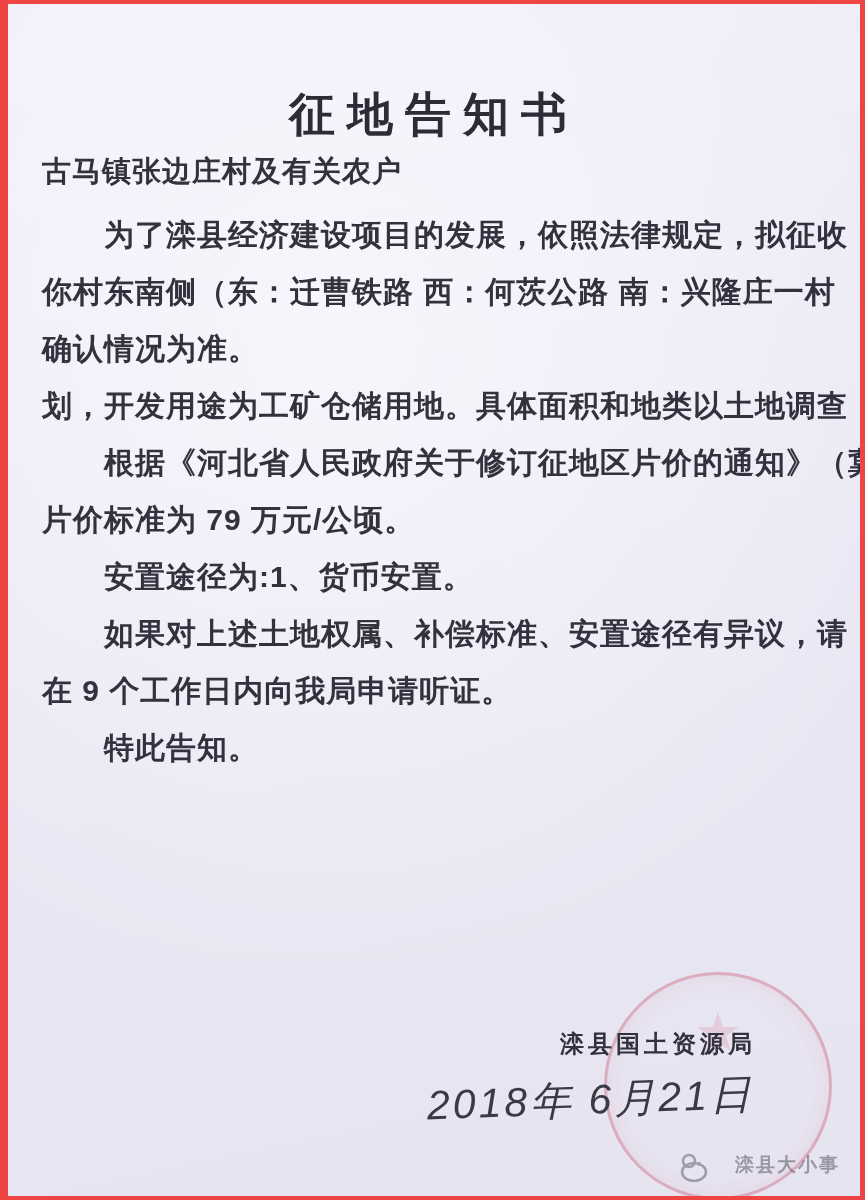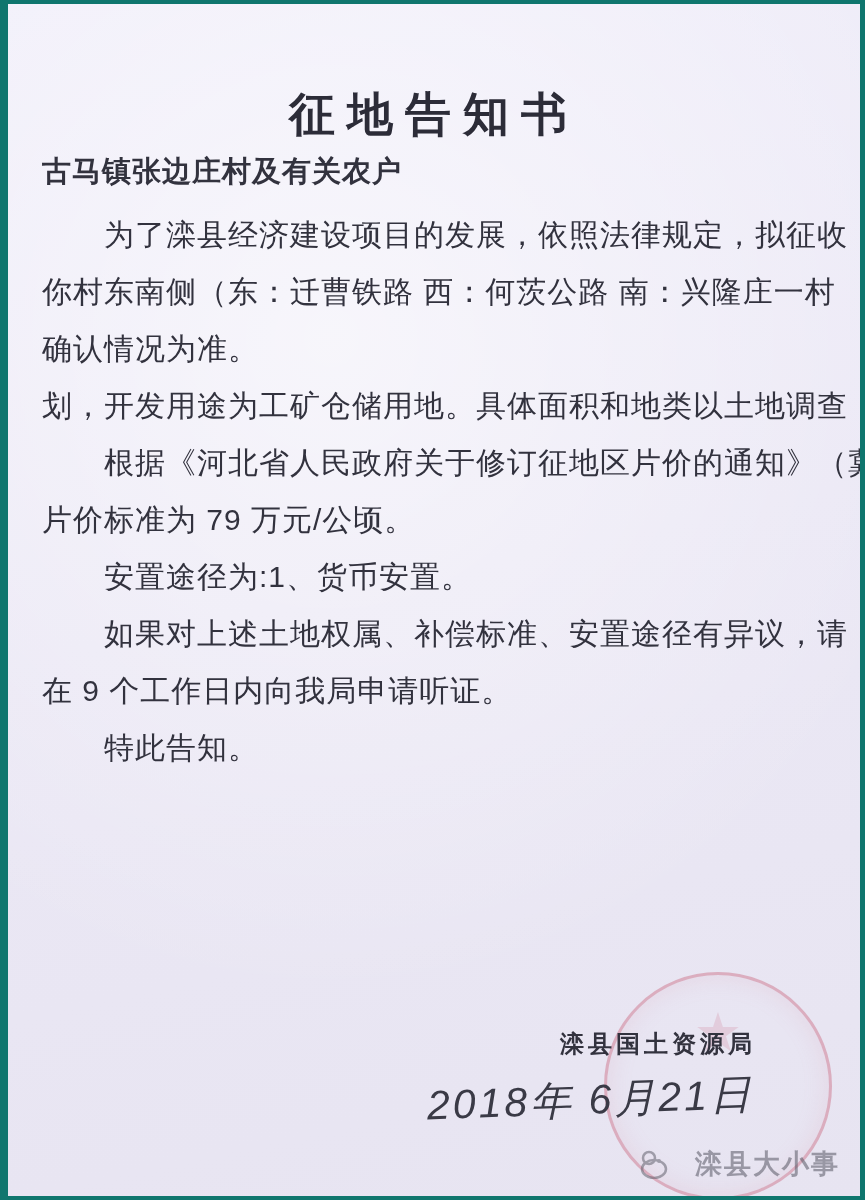--- a/index.html
+++ b/index.html
@@ -8,21 +8,21 @@
     width: 865px;
     height: 1200px;
     overflow: hidden;
     background: #14141b;
     font-family: "Liberation Sans", "DejaVu Sans", sans-serif;
   }
   .photo {
     position: relative;
     width: 865px;
     height: 1200px;
-    background: #0f766e;
+    background: #ef4444;
   }
   
   .paper {
     position: absolute;
     top: 4px; left: 8px; right: 5px; bottom: 4px;
     background:
       radial-gradient(120% 90% at 38% 28%, rgba(255,255,255,0.55), rgba(255,255,255,0) 62%),
       linear-gradient(168deg, #f1effa 0%, #ebe8f5 48%, #e7e4f1 100%);
     color: #32323e;
     overflow: hidden;
@@ -43,21 +43,21 @@
     font-weight: 600;
     letter-spacing: 1px;
   }
   .body-lines {
     margin: 18px 34px 0 34px;
   }
   .body-line {
     font-size: 30px;
     line-height: 57px;
     height: 57px;
-    font-weight: 400;
+    font-weight: 700;
     letter-spacing: 1px;
     white-space: nowrap;
   }
   .body-line.indent {
     padding-left: 62px;
   }
   .signature-issuer {
     position: absolute;
     top: 1024px;
     left: 0; right: 104px;
@@ -97,25 +97,25 @@
     top: 26px;
     text-align: center;
     font-size: 54px;
     color: rgba(205, 118, 140, 0.22);
   }
   .watermark {
     position: absolute;
     right: 20px;
     bottom: 14px;
     display: flex;
-    align-items: center;
+    align-items: flex-start;
     gap: 24px;
     z-index: 4;
     color: rgba(88, 88, 100, 0.55);
-    font-size: 27px;
+    font-size: 19px;
     font-weight: 700;
     letter-spacing: 2px;
   }
   .wm-icon svg {
     display: block;
     opacity: 0.5;
   }
 </style>
 </head>
 <body>

